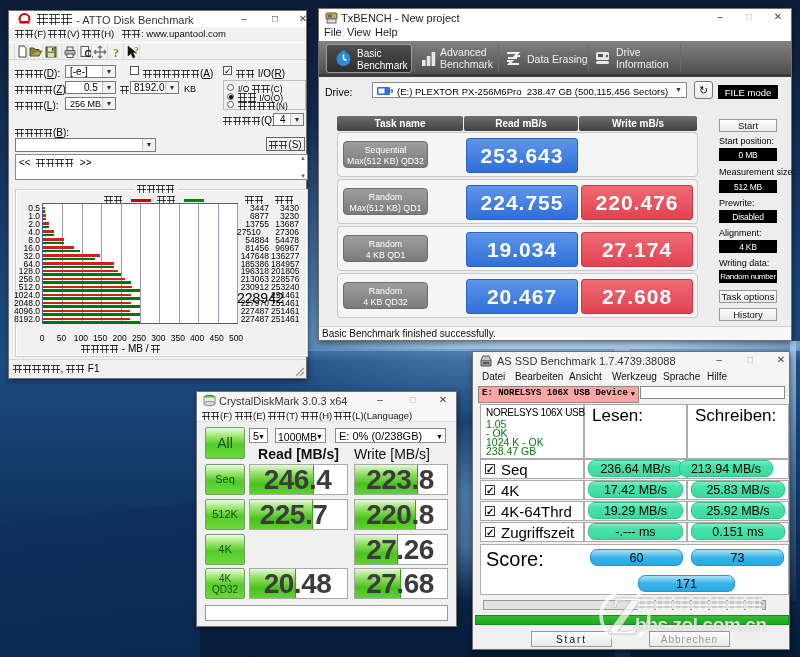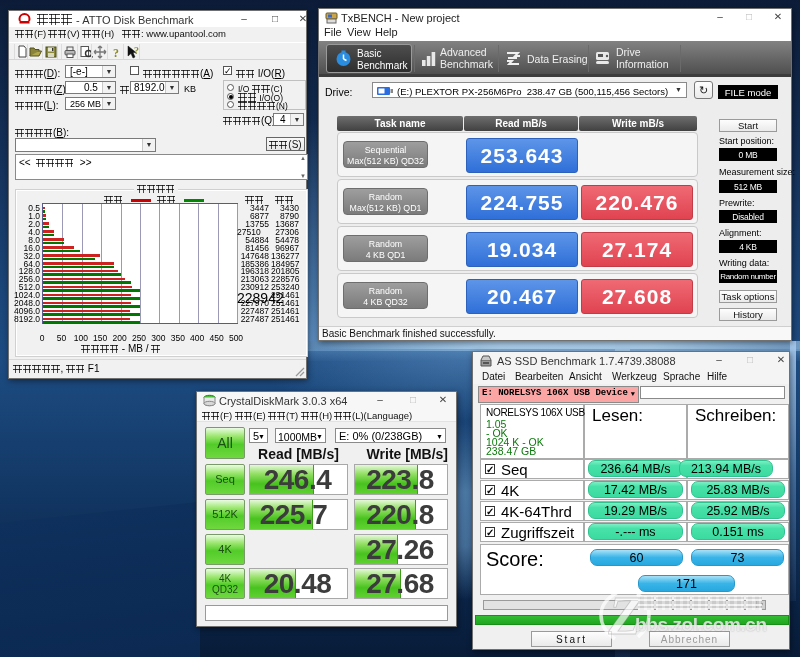--- a/index.html
+++ b/index.html
@@ -242,21 +242,21 @@
       <div class="ab" style="right:0;top:79.3px;font-size:8.5px;color:#000">512.0</div>
       <div class="ab" style="right:0;top:87.2px;font-size:8.5px;color:#000">1024.0</div>
       <div class="ab" style="right:0;top:95.2px;font-size:8.5px;color:#000">2048.0</div>
       <div class="ab" style="right:0;top:103.1px;font-size:8.5px;color:#000">4096.0</div>
       <div class="ab" style="right:0;top:111.0px;font-size:8.5px;color:#000">8192.0</div>
     </div>
  <div id="chnum" class="ab" style="left:0;top:192px">
       <div class="ab" style="left:228px;top:0.0px;width:32px;text-align:right;font-size:8.5px">3447</div>
       <div class="ab" style="left:262px;top:0.0px;width:28px;text-align:right;font-size:8.5px">3430</div>
       <div class="ab" style="left:228px;top:7.9px;width:32px;text-align:right;font-size:8.5px">6877</div>
-      <div class="ab" style="left:262px;top:7.9px;width:28px;text-align:right;font-size:8.5px">8790</div>
+      <div class="ab" style="left:262px;top:7.9px;width:28px;text-align:right;font-size:8.5px">3230</div>
       <div class="ab" style="left:228px;top:15.9px;width:32px;text-align:right;font-size:8.5px">13755</div>
       <div class="ab" style="left:262px;top:15.9px;width:28px;text-align:right;font-size:8.5px">13687</div>
       <div class="ab" style="left:228px;top:23.8px;width:32px;text-align:left;font-size:8.5px">27510</div>
       <div class="ab" style="left:262px;top:23.8px;width:28px;text-align:right;font-size:8.5px">27306</div>
       <div class="ab" style="left:228px;top:31.7px;width:32px;text-align:right;font-size:8.5px">54884</div>
       <div class="ab" style="left:262px;top:31.7px;width:28px;text-align:right;font-size:8.5px">54478</div>
       <div class="ab" style="left:228px;top:39.6px;width:32px;text-align:right;font-size:8.5px">81456</div>
       <div class="ab" style="left:262px;top:39.6px;width:28px;text-align:right;font-size:8.5px">96967</div>
       <div class="ab" style="left:228px;top:47.6px;width:32px;text-align:right;font-size:8.5px">147648</div>
       <div class="ab" style="left:262px;top:47.6px;width:28px;text-align:right;font-size:8.5px">136277</div>
@@ -428,21 +428,21 @@
     </div>
  <div class="cdm-combo" style="left:78px;top:36px;width:51px;height:15px">
       <span style="position:absolute;left:2px;top:1.5px;font-size:10.5px">1000MB</span>
       <span class="ab" style="right:2px;top:4px;font-size:7px">▼</span>
     </div>
  <div class="cdm-combo" style="left:138px;top:36px;width:111px;height:15px">
       <span style="position:absolute;left:3px;top:1px">E: 0% (0/238GB)</span>
       <span class="ab" style="right:2px;top:4px;font-size:7px">▼</span>
     </div>
  <div class="ab" style="left:52px;top:54px;width:99px;text-align:center;font-size:14px;font-weight:bold;color:#111">Read [MB/s]</div>
- <div class="ab" style="left:157px;top:54px;width:94px;text-align:right;font-size:14px;font-weight:bold;color:#111">Write [MB/s]</div>
+ <div class="ab" style="left:157px;top:54px;width:94px;text-align:left;font-size:14px;font-weight:normal;color:#111">Write [MB/s]</div>
  <div class="grb" style="top:72px;height:31px;font-size:11px;line-height:29px">Seq</div>
  <div class="grb" style="top:107px;height:31px;font-size:11px;line-height:29px">512K</div>
  <div class="grb" style="top:142px;height:31px;font-size:11px;line-height:29px">4K</div>
  <div class="grb" style="top:176px;height:31px;font-size:10px;line-height:11px;padding-top:4px">4K<br>QD32</div>
  <div class="cdc" style="left:52px;top:72px;width:99px"><div class="cdf" style="width:64px"></div><span style="position:relative;padding-right:2px">246.4</span></div>
  <div class="cdc" style="left:157px;top:72px;width:94px"><div class="cdf" style="width:63px"></div><span style="position:relative;padding-right:2px">223.8</span></div>
  <div class="cdc" style="left:52px;top:107px;width:99px"><div class="cdf" style="width:63px"></div><span style="position:relative;padding-right:10px">225.7</span></div>
  <div class="cdc" style="left:157px;top:107px;width:94px"><div class="cdf" style="width:61px"></div><span style="position:relative;padding-right:2px">220.8</span></div>
  <div class="cdc" style="left:157px;top:142px;width:94px"><div class="cdf" style="width:43px"></div><span style="position:relative;padding-right:2px">27.26</span></div>
  <div class="cdc" style="left:52px;top:176px;width:99px"><div class="cdf" style="width:46px"></div><span style="position:relative;padding-right:2px">20.48</span></div>

